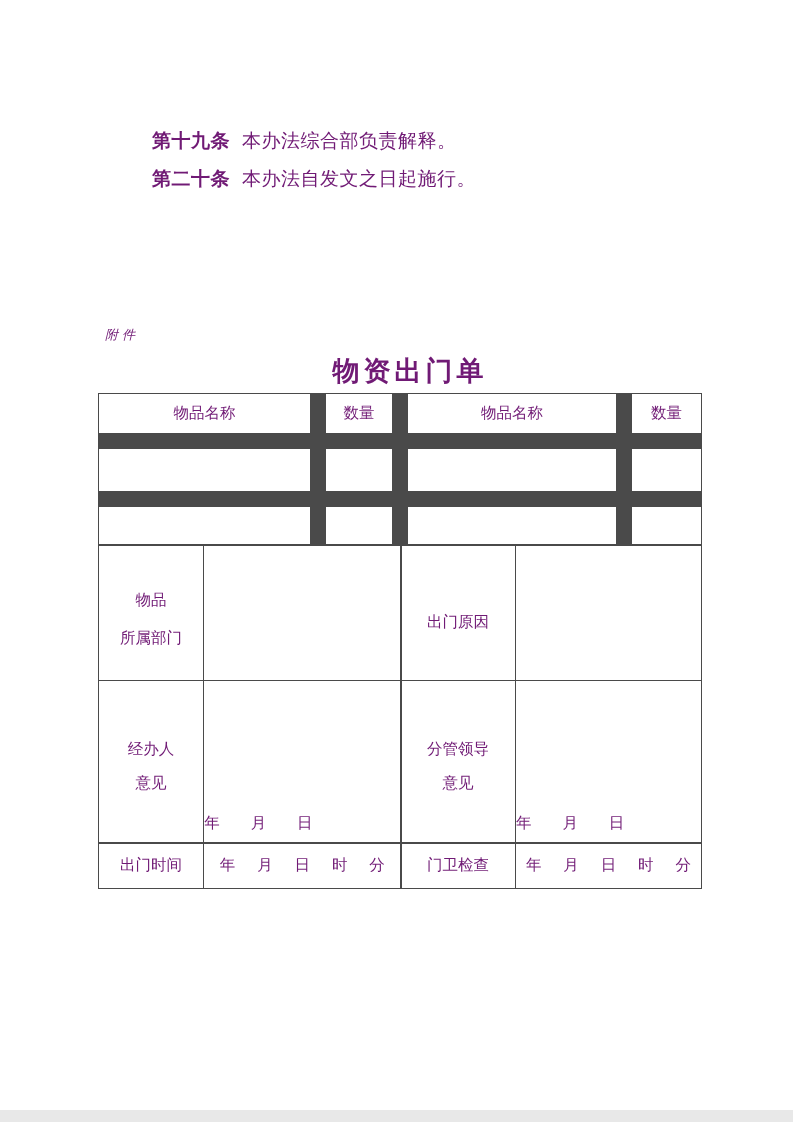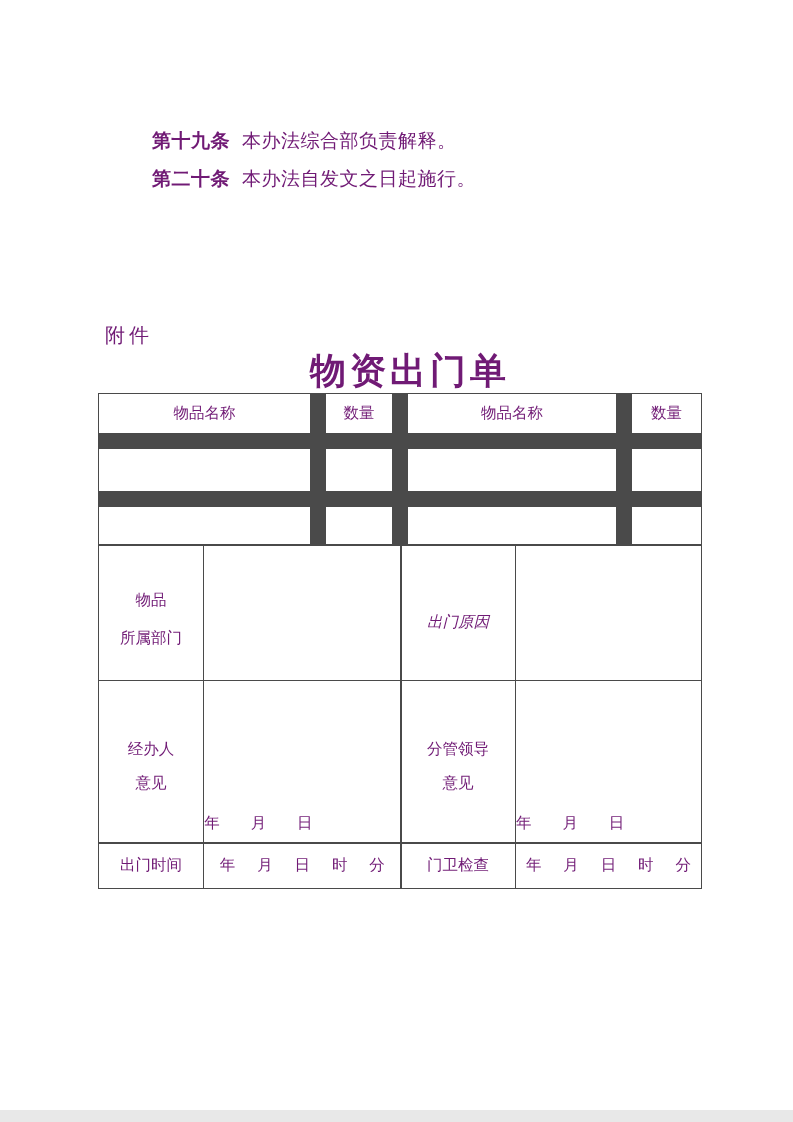--- a/index.html
+++ b/index.html
@@ -29,34 +29,35 @@
   }
   .article-number {
     font-weight: bold;
     margin-right: 12px;
   }
   
   .attachment {
     position: absolute;
     left: 105px;
     top: 324px;
-    font-size: 20px;
+    font-size: 13px;
     letter-spacing: 4px;
     line-height: 22px;
+    font-style: italic;
   }
   
   .form-title {
     position: absolute;
     left: 98px;
     top: 354px;
     width: 604px;
     padding-left: 20px;
     box-sizing: border-box;
     text-align: center;
-    font-size: 36px;
+    font-size: 27px;
     font-weight: bold;
     letter-spacing: 4px;
     line-height: 34px;
   }
   
   .form-table {
     position: absolute;
     left: 98px;
     top: 393px;
     width: 604px;
@@ -92,21 +93,20 @@
   }
   .label-2line {
     flex-direction: column;
   }
   .dept-label {
     line-height: 38px;
     padding-top: 12px;
   }
   .reason-label {
     padding-top: 20px;
-    font-style: italic;
   }
   .opinion-label {
     line-height: 34px;
     padding-top: 8px;
   }
   .date-cell-br {
     align-items: flex-end;
     justify-content: flex-start;
     padding-right: 9px;
     padding-bottom: 8px;

